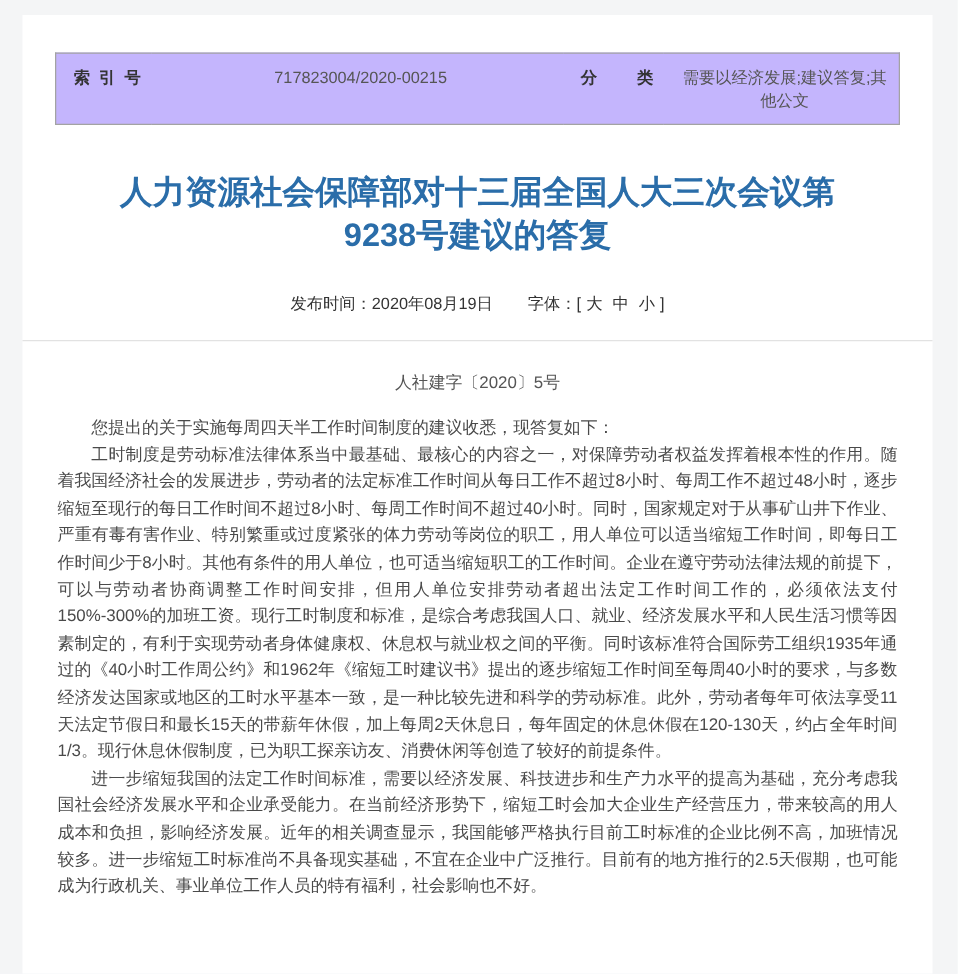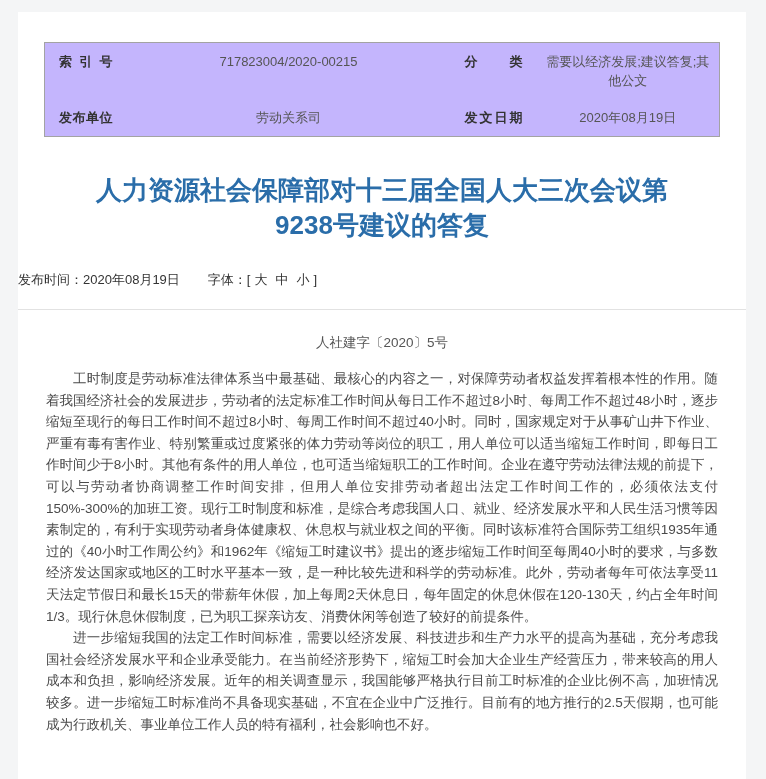--- a/index.html
+++ b/index.html
@@ -49,20 +49,21 @@
     max-width: 620px;
     text-align: center;
     color: #2a6da9;
     font-size: 26px;
     font-weight: bold;
     line-height: 35px;
   }
   
   .publine {
     margin-top: 28px;
+    text-align: center;
     font-size: 13px;
     color: #333;
   }
   .publine .gap { display: inline-block; width: 28px; }
   .publine a {
     color: #333;
     text-decoration: none;
     margin: 0 4px;
     cursor: pointer;
   }
@@ -92,38 +93,33 @@
 <div class="card">
 
   <table class="meta">
     <tbody>
         <tr>
       <th>索引号</th>
       <td class="v1">717823004/2020-00215</td>
       <th class="l2">分类</th>
       <td>需要以经济发展;建议答复;其他公文</td>
     </tr>
-    <tr>
-      <th>发布单位</th>
-      <td class="v1">劳动关系司</td>
-      <th class="l2">发文日期</th>
-      <td>2020年08月19日</td>
-    </tr>
   </tbody>
     </table>
 
   <h1 class="title">人力资源社会保障部对十三届全国人大三次会议第9238号建议的答复</h1>
 
   <div class="publine">
     <span>发布时间：</span><span>2020年08月19日</span><span class="gap"></span><span>字体：</span><span>[</span><a>大</a><a>中</a><a>小</a><span>]</span>
   </div>
 
   <hr class="divider">
 
   <div class="docnum">人社建字〔2020〕5号</div>
 
   <div class="body-text">
+    <p>您提出的关于实施每周四天半工作时间制度的建议收悉，现答复如下：</p>
     <p>工时制度是劳动标准法律体系当中最基础、最核心的内容之一，对保障劳动者权益发挥着根本性的作用。随着我国经济社会的发展进步，劳动者的法定标准工作时间从每日工作不超过8小时、每周工作不超过48小时，逐步缩短至现行的每日工作时间不超过8小时、每周工作时间不超过40小时。同时，国家规定对于从事矿山井下作业、严重有毒有害作业、特别繁重或过度紧张的体力劳动等岗位的职工，用人单位可以适当缩短工作时间，即每日工作时间少于8小时。其他有条件的用人单位，也可适当缩短职工的工作时间。企业在遵守劳动法律法规的前提下，可以与劳动者协商调整工作时间安排，但用人单位安排劳动者超出法定工作时间工作的，必须依法支付150%-300%的加班工资。现行工时制度和标准，是综合考虑我国人口、就业、经济发展水平和人民生活习惯等因素制定的，有利于实现劳动者身体健康权、休息权与就业权之间的平衡。同时该标准符合国际劳工组织1935年通过的《40小时工作周公约》和1962年《缩短工时建议书》提出的逐步缩短工作时间至每周40小时的要求，与多数经济发达国家或地区的工时水平基本一致，是一种比较先进和科学的劳动标准。此外，劳动者每年可依法享受11天法定节假日和最长15天的带薪年休假，加上每周2天休息日，每年固定的休息休假在120-130天，约占全年时间1/3。现行休息休假制度，已为职工探亲访友、消费休闲等创造了较好的前提条件。</p>
     <p>进一步缩短我国的法定工作时间标准，需要以经济发展、科技进步和生产力水平的提高为基础，充分考虑我国社会经济发展水平和企业承受能力。在当前经济形势下，缩短工时会加大企业生产经营压力，带来较高的用人成本和负担，影响经济发展。近年的相关调查显示，我国能够严格执行目前工时标准的企业比例不高，加班情况较多。进一步缩短工时标准尚不具备现实基础，不宜在企业中广泛推行。目前有的地方推行的2.5天假期，也可能成为行政机关、事业单位工作人员的特有福利，社会影响也不好。</p>
 
   </div>
 
 </div>
 
 </body></html>

